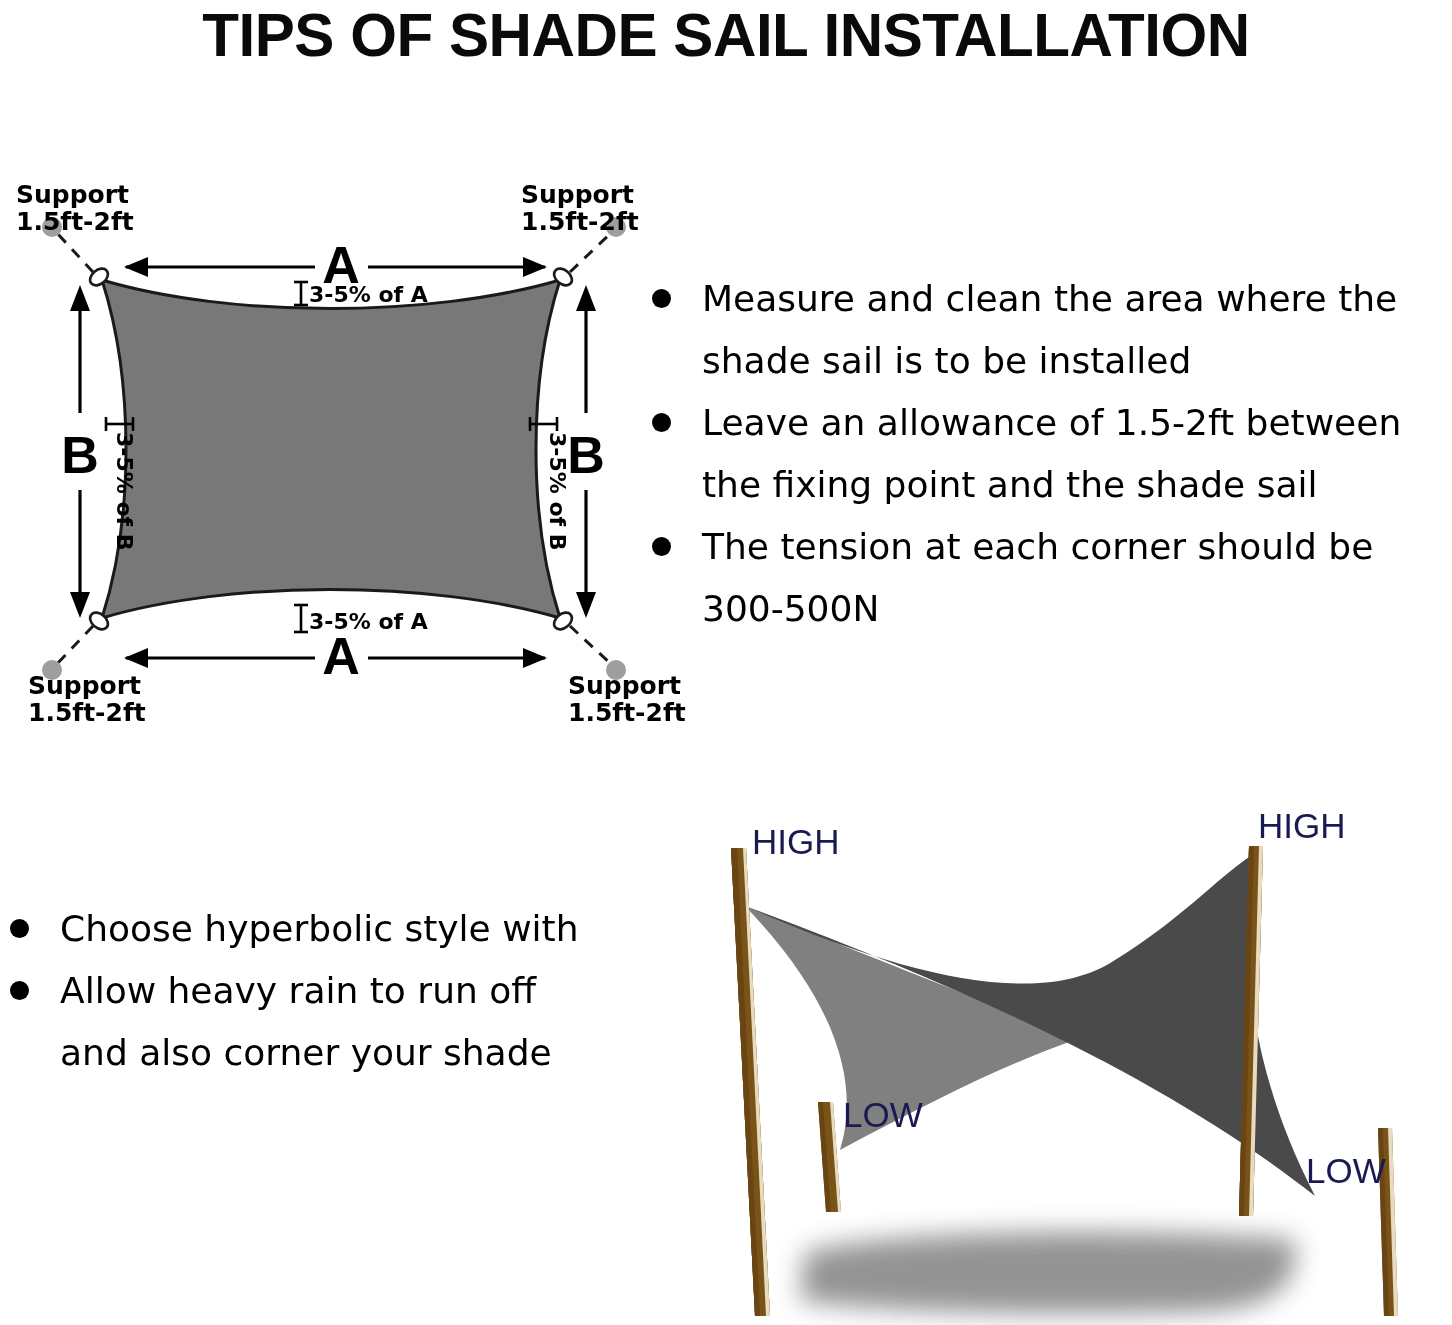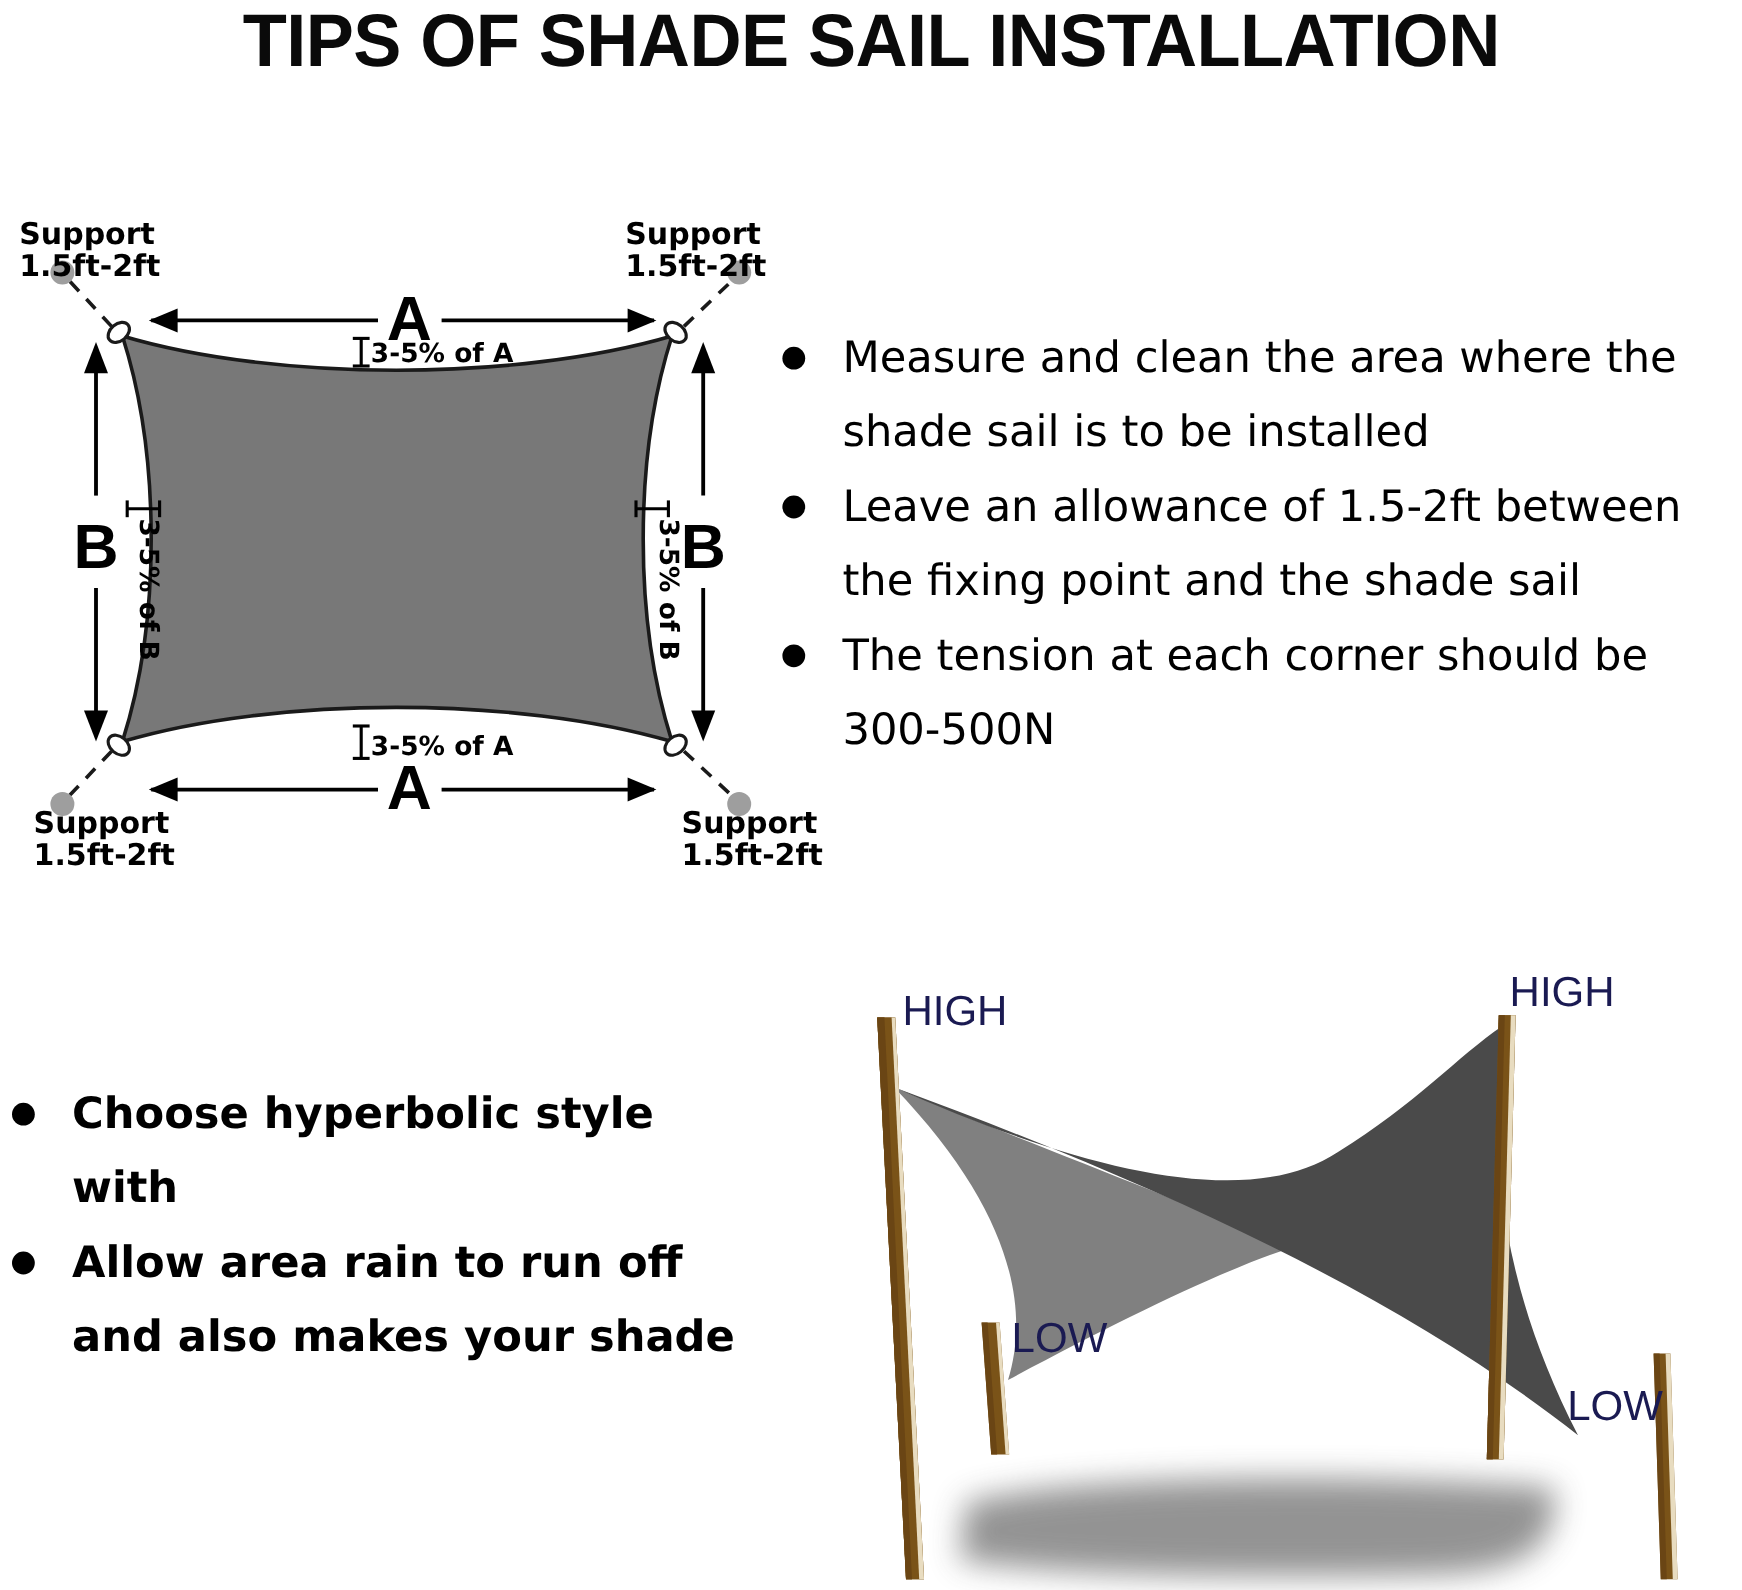--- a/index.html
+++ b/index.html
@@ -77,21 +77,20 @@
     top: 21px;
   }
 
   
   #style-list {
     left: 2px;
     top: 898px;
     width: 630px;
     font-size: 36px;
     line-height: 62px;
-    font-weight: bold;
   }
   #style-list li::before {
     width: 19px;
     height: 19px;
     left: 8px;
     top: 21px;
   }
 
   .nowrap-line { display: block; }
 </style>
@@ -215,22 +214,22 @@
     <span class="nowrap-line">The tension at each corner should be</span>
     <span class="nowrap-line">300-500N</span>
   </li>
 </ul>
 
 <ul id="style-list" class="bullet-list">
   <li>
     <span class="nowrap-line">Choose hyperbolic style with</span>
   </li>
   <li>
-    <span class="nowrap-line">Allow area rain to run off</span>
-    <span class="nowrap-line">and also makes your shade</span>
+    <span class="nowrap-line">Allow heavy rain to run off</span>
+    <span class="nowrap-line">and also corner your shade</span>
   </li>
 </ul>
 
 <svg class="layer" width="1452" height="1325" viewBox="0 0 1452 1325">
   <defs>
     <filter id="groundBlur" x="-30%" y="-60%" width="160%" height="240%">
       <feGaussianBlur stdDeviation="13"></feGaussianBlur>
     </filter>
   </defs>
 

